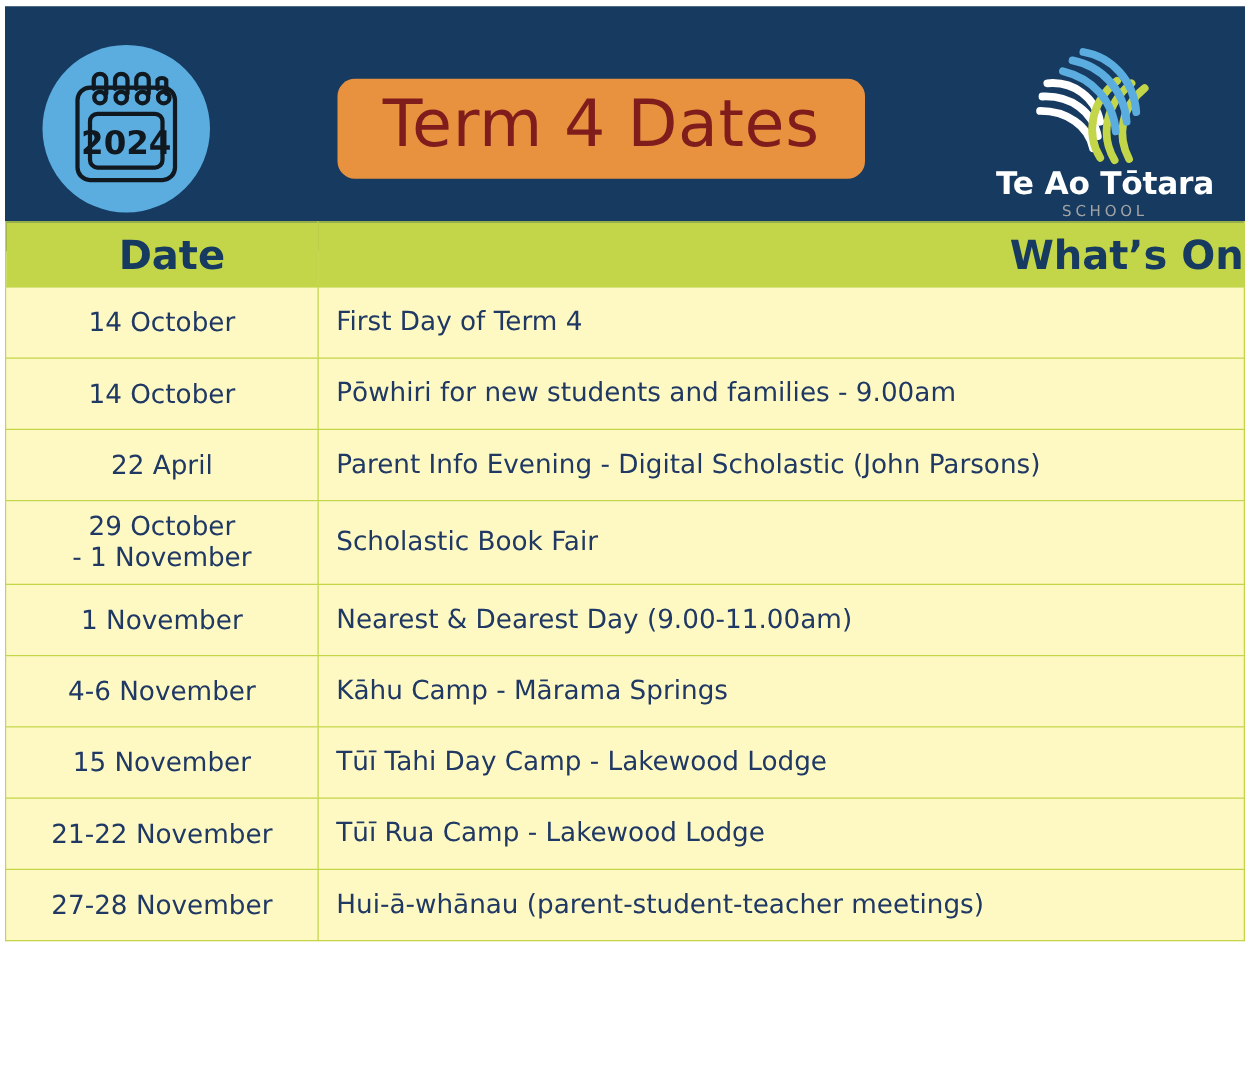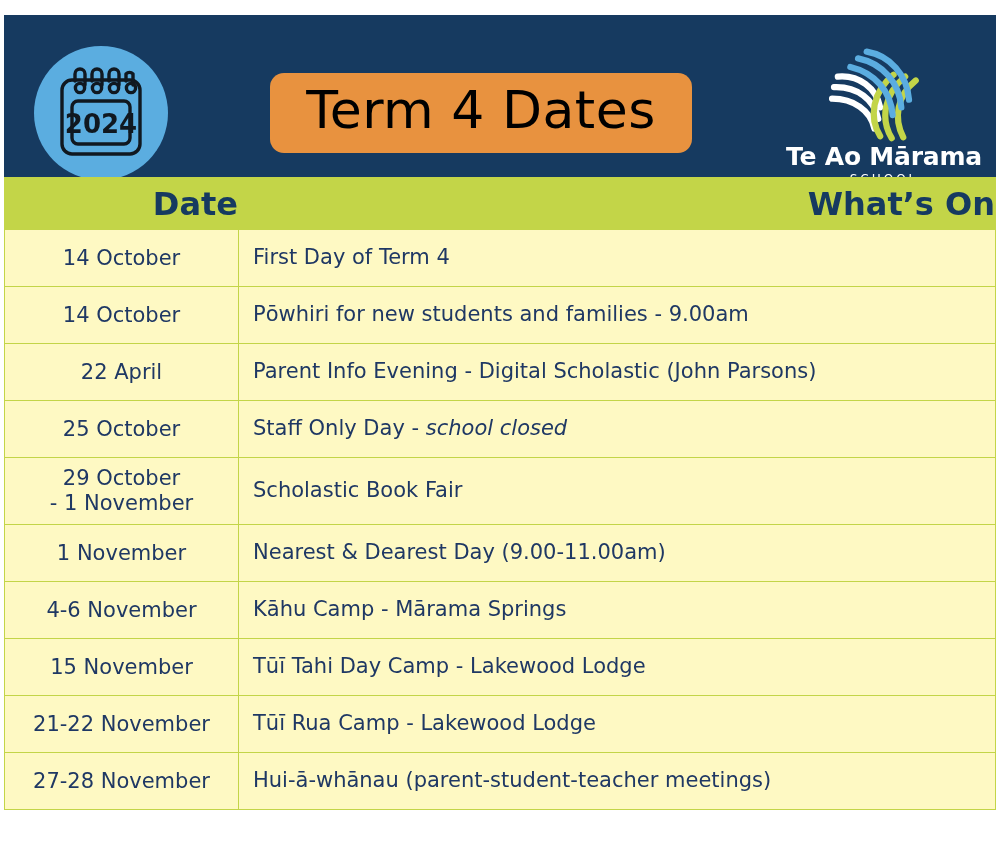--- a/index.html
+++ b/index.html
@@ -19,21 +19,21 @@
     width: 1000px;
     height: 864px;
     background: #ffffff;
     box-sizing: border-box;
   }
 
   
   .header {
     position: absolute;
     left: 4px;
-    top: 15px;
+    top: 5px;
     width: 992px;
     height: 196px;
     background: #163A60;
     display: flex;
     align-items: center;
     justify-content: space-between;
     box-sizing: border-box;
     padding: 0 22px 0 30px;
   }
 
@@ -66,21 +66,21 @@
     justify-content: center;
     align-items: center;
   }
   .title-pill {
     background: #E8923F;
     border-radius: 14px;
     padding: 10px 36px 16px 36px;
     display: inline-block;
   }
   .title-text {
-    color: #000000;
+    color: #7f1d1d;
     font-size: 52px;
     line-height: 1.05;
     font-weight: 400;
     letter-spacing: 0.5px;
     white-space: nowrap;
     font-family: "DejaVu Sans", sans-serif;
   }
 
   
   .logo-block {
@@ -99,21 +99,21 @@
     color: #FFFFFF;
     font-size: 25px;
     font-weight: bold;
     letter-spacing: -0.2px;
     line-height: 1;
     margin-top: 2px;
     white-space: nowrap;
     font-family: "DejaVu Sans", sans-serif;
   }
   .logo-sub {
-    color: #ffffff;
+    color: #a3a3a3;
     font-size: 12px;
     letter-spacing: 3px;
     line-height: 1;
     margin-top: 4px;
     font-family: "DejaVu Sans", sans-serif;
   }
 
   
   .table {
     position: absolute;
@@ -130,21 +130,22 @@
   }
 
   .head-row th {
     background: #C3D548;
     border-color: #C3D548;
     height: 51px;
     color: #163A60;
     font-size: 32px;
     font-weight: bold;
     font-family: "DejaVu Sans", sans-serif;
-    text-align: right;
+    text-align: center;
+    padding-left: 16px;
   }
   .head-row th.col-what {
     text-align: right;
     padding-left: 14px;
   }
 
   .col-date { width: 233px; }
 
   .table tbody td {
     background: #fef9c3;
@@ -217,21 +218,21 @@
             <path d="M80 99 C70 80 73 56 93 40"></path>
           </g>
 
           <g stroke="#5BADE0">
             <path d="M42 10 C66 14 84 34 86 60"></path>
             <path d="M33 17 C58 22 76 42 78 68"></path>
             <path d="M25 26 C50 32 67 51 69 76"></path>
           </g>
         </g>
       </svg>
-      <div class="logo-name">Te Ao Mārama</div>
+      <div class="logo-name">Te Ao Tōtara</div>
       <div class="logo-sub">SCHOOL</div>
     </div>
 
   </div>
 
   <table class="table">
     <thead>
       <tr class="head-row">
         <th class="col-date">Date</th>
         <th class="col-what">What’s On</th>
@@ -243,24 +244,20 @@
           <td class="cell-what">First Day of Term 4</td>
         </tr>
         <tr>
           <td class="cell-date">14 October</td>
           <td class="cell-what">Pōwhiri for new students and families - 9.00am</td>
         </tr>
         <tr>
           <td class="cell-date">22 April</td>
           <td class="cell-what">Parent Info Evening - Digital Scholastic (John Parsons)</td>
         </tr>
-        <tr>
-          <td class="cell-date">25 October</td>
-          <td class="cell-what">Staff Only Day - <span class="note">school closed</span></td>
-        </tr>
         <tr class="tall">
           <td class="cell-date">29 October<br>- 1 November</td>
           <td class="cell-what">Scholastic Book Fair</td>
         </tr>
         <tr>
           <td class="cell-date">1 November</td>
           <td class="cell-what">Nearest &amp; Dearest Day (9.00-11.00am)</td>
         </tr>
         <tr>
           <td class="cell-date">4-6 November</td>

